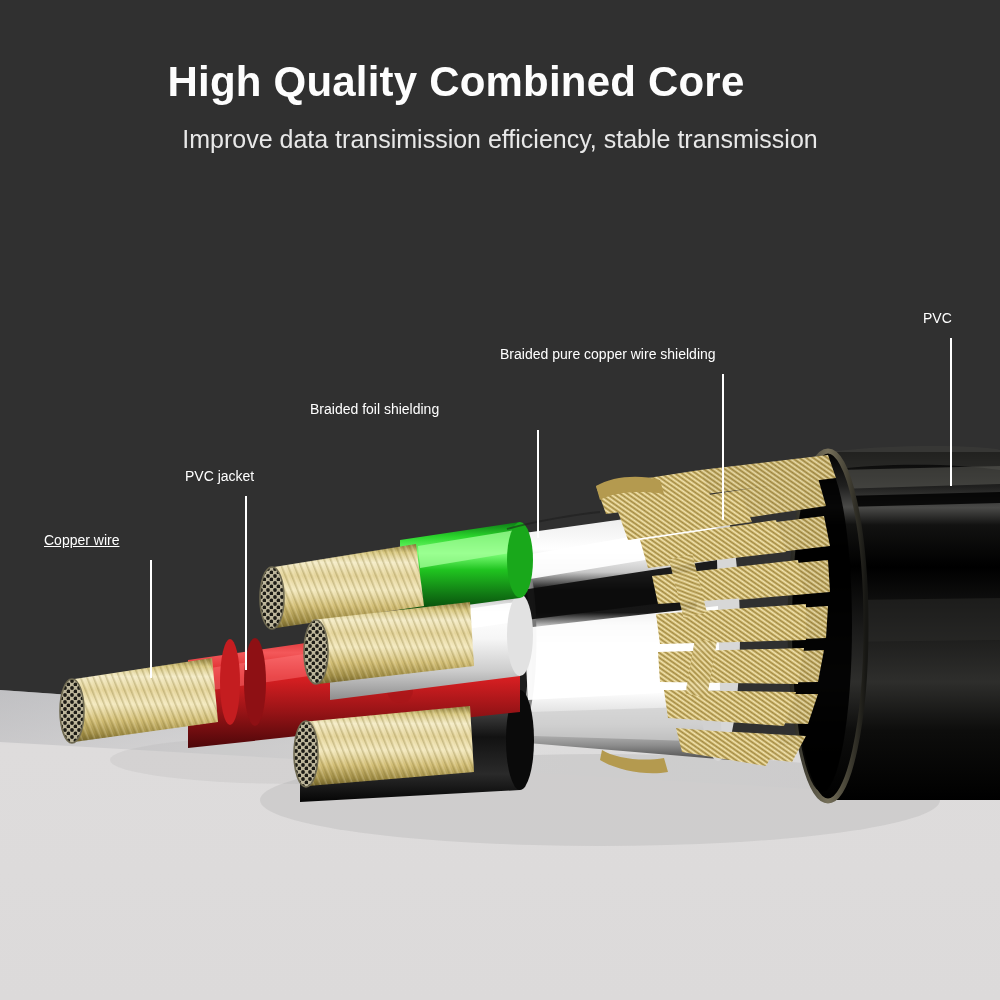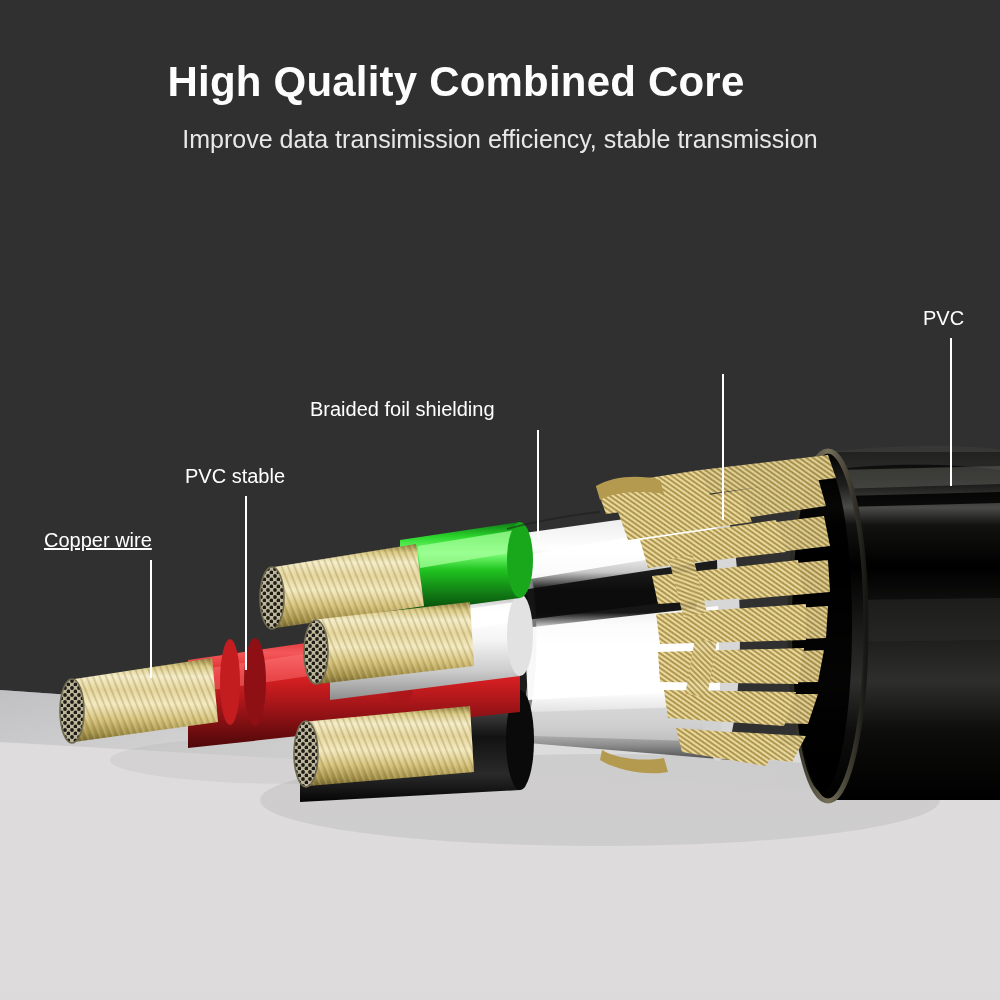--- a/index.html
+++ b/index.html
@@ -19,21 +19,21 @@
     position:absolute;left:0;top:56px;width:912px;text-align:center;
     color:#fdfdfd;font-size:42px;font-weight:bold;letter-spacing:.2px;
     line-height:52px;white-space:nowrap;
   }
   .subtitle{
     position:absolute;left:0;top:122px;width:1000px;text-align:center;
     color:#e8e8e8;font-size:25px;font-weight:400;line-height:34px;white-space:nowrap;
   }
 
   
-  .lbl{position:absolute;color:#ffffff;font-size:20px;line-height:26px;white-space:nowrap;}
+  .lbl{position:absolute;color:#ffffff;font-size:14px;line-height:26px;white-space:nowrap;}
   .lbl-copper{left:44px;top:527px;text-decoration:underline;}
   .lbl-pvcjacket{left:185px;top:463px;}
   .lbl-alum{left:310px;top:396px;}
   .lbl-braid{left:500px;top:341px;}
   .lbl-pvc{left:923px;top:305px;}
 
   .leader{position:absolute;width:2px;background:#ffffff;}
   .ld-copper{left:150px;top:560px;height:118px;}
   .ld-pvcjacket{left:245px;top:496px;height:174px;}
   .ld-alum{left:537px;top:430px;height:108px;}
@@ -300,24 +300,25 @@
 
     </g>
   </svg>
 
   <div class="title">High Quality Combined Core</div>
   <div class="subtitle">Improve data transimission efficiency, stable transmission</div>
 
   <div class="lbl lbl-copper">Copper wire</div>
   <div class="leader ld-copper"></div>
 
-  <div class="lbl lbl-pvcjacket">PVC stable</div>
+  <div class="lbl lbl-pvcjacket">PVC jacket</div>
   <div class="leader ld-pvcjacket"></div>
 
   <div class="lbl lbl-alum">Braided foil shielding</div>
   <div class="leader ld-alum"></div>
 
+  <div class="lbl lbl-braid">Braided pure copper wire shielding</div>
   <div class="leader ld-braid"></div>
 
   <div class="lbl lbl-pvc">PVC</div>
   <div class="leader ld-pvc"></div>
 
 </div>
 
 </body></html>

